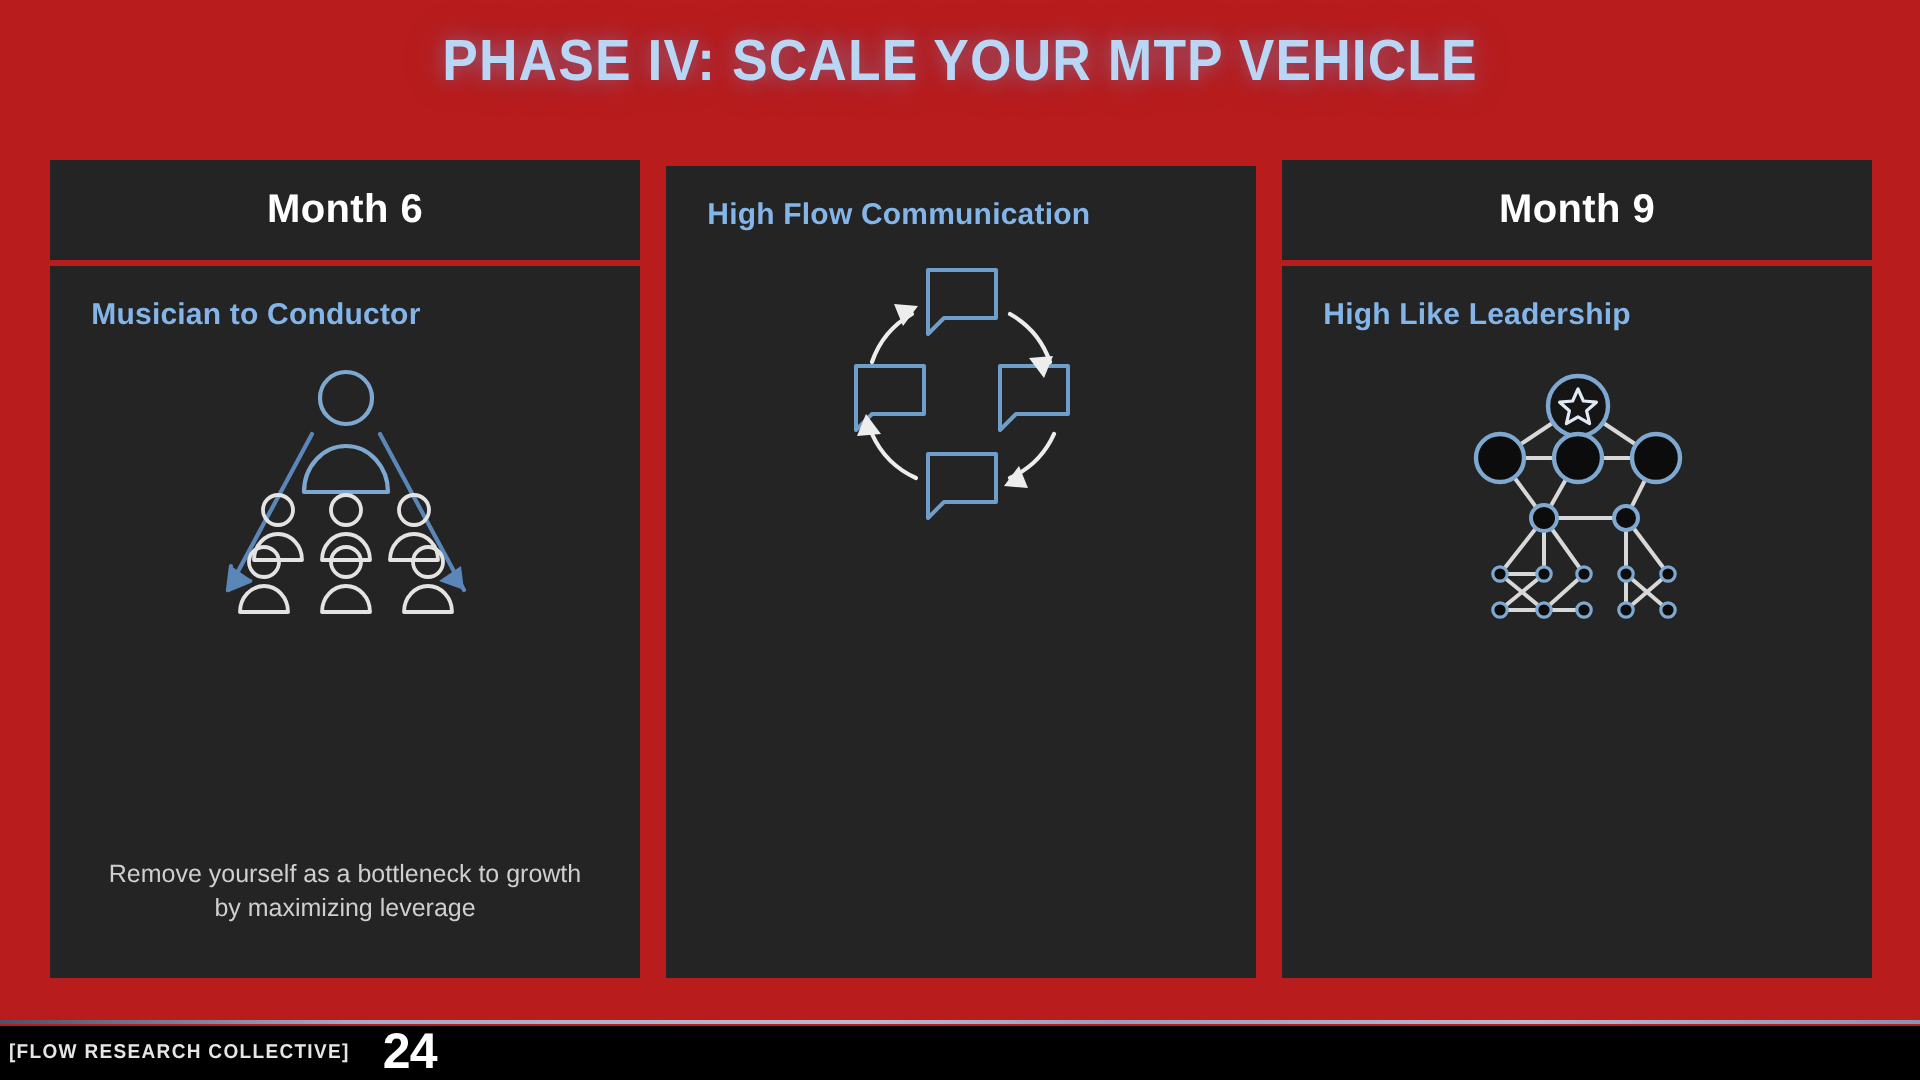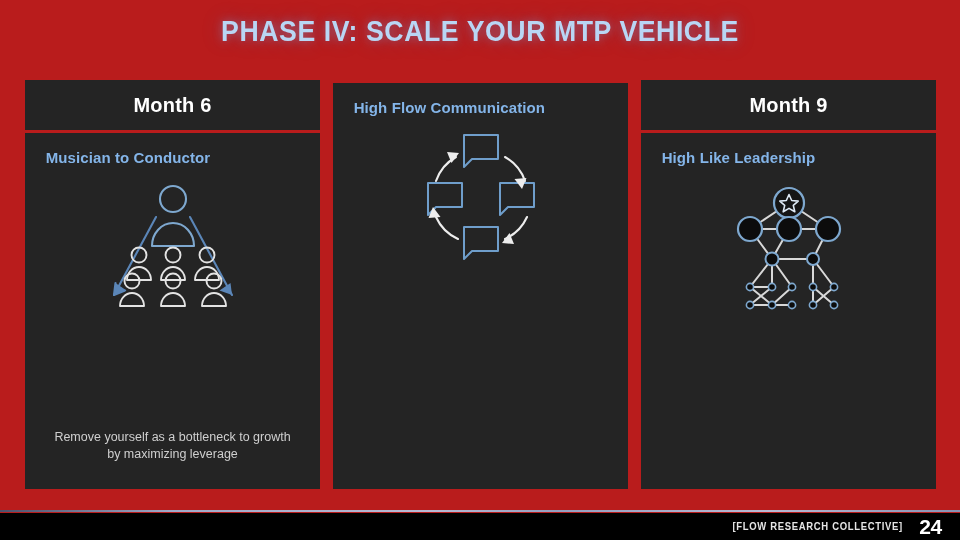--- a/index.html
+++ b/index.html
@@ -119,34 +119,32 @@
   }
   .footer {
     position: absolute;
     left: 0;
     top: 513px;
     width: 960px;
     height: 27px;
     background: #000000;
     display: flex;
     align-items: center;
-    justify-content: flex-end;
-    padding-right: 18px;
     box-sizing: border-box;
   }
   .footer-brand {
     color: #e6e6e6;
     font-size: 10px;
     font-weight: bold;
     letter-spacing: 0.7px;
     transform: scaleX(0.95);
   }
   .footer-page {
     color: #ffffff;
-    font-size: 21px;
+    font-size: 25px;
     font-weight: bold;
     margin-left: 12px;
     letter-spacing: -0.3px;
   }
 </style>
 </head>
 <body>
 
 <div class="slide">
 

